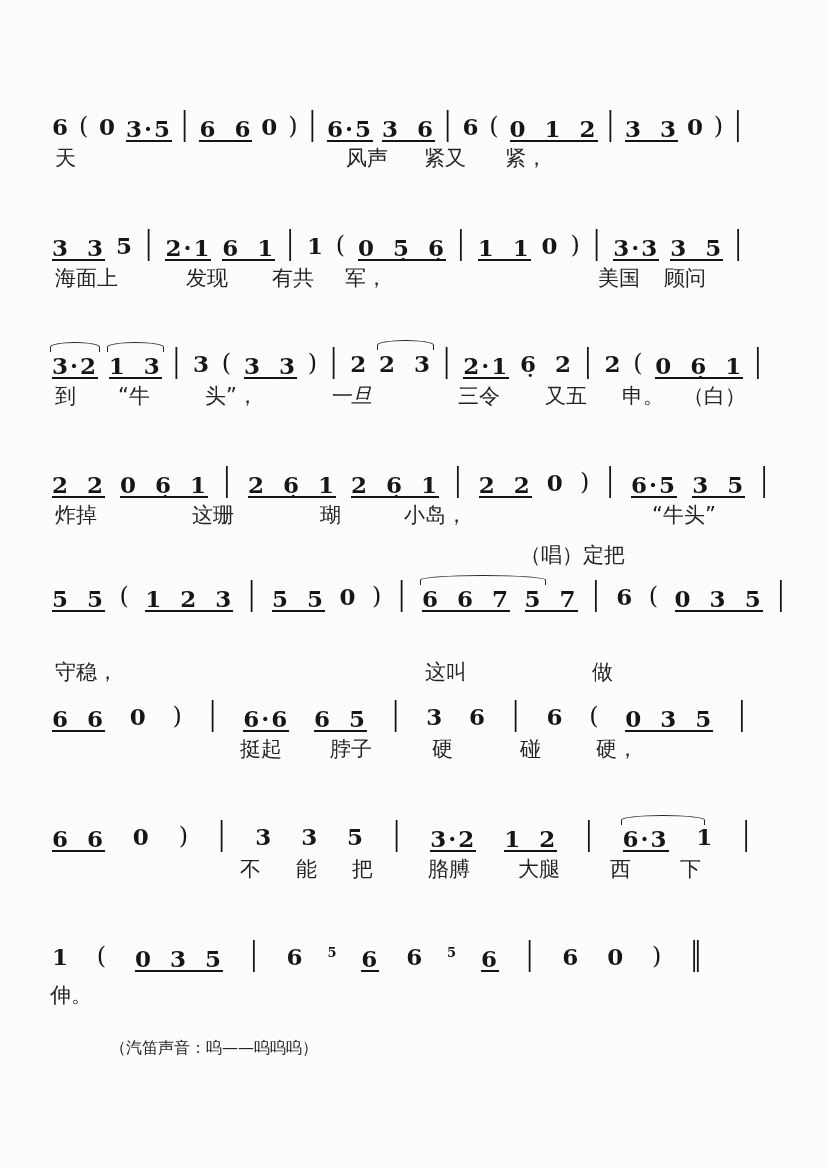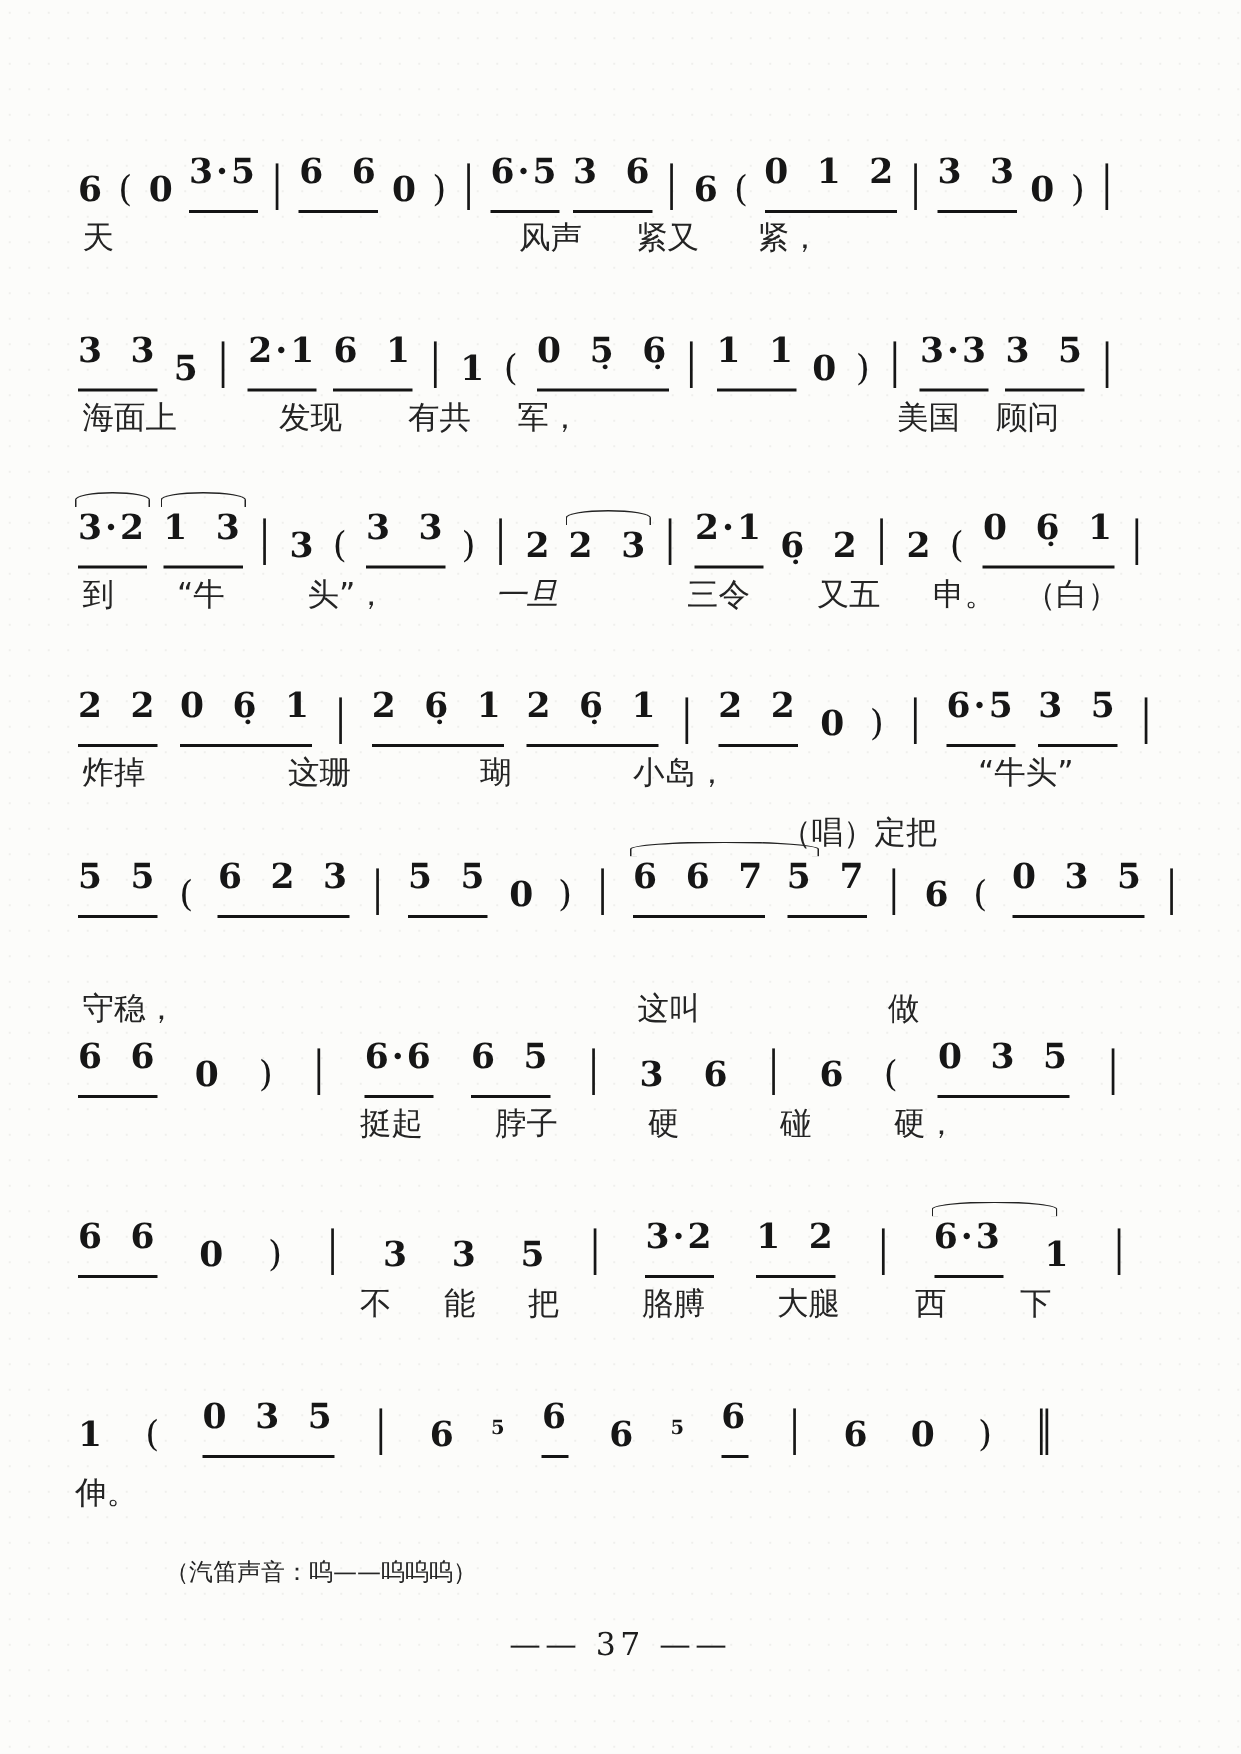--- a/index.html
+++ b/index.html
@@ -21,21 +21,21 @@
   .music-row{
     position:absolute;left:52px;
     display:flex;justify-content:space-between;align-items:flex-end;
     height:46px;
     font-family:"DejaVu Serif", serif;
     font-weight:700;font-size:23px;line-height:1;
     color:#161616;
     white-space:nowrap;
   }
   .tok{display:inline-block;letter-spacing:2px;word-spacing:7px;padding-bottom:4px;position:relative;}
-  .tok.u{border-bottom:2px solid #141414;padding-bottom:14px;}
+  .tok.u{border-bottom:2px solid #141414;padding-bottom:0;}
   .tok.bar{font-weight:400;transform:scaleY(1.35);transform-origin:bottom;padding-bottom:2px;}
   .tok.par{font-weight:400;font-size:24px;}
   .tok.arc::before, .tok.arcl::before{
     content:"";position:absolute;left:-2px;right:-2px;top:-12px;height:9px;
     border:1.5px solid #232323;border-bottom:none;
     border-radius:100% 100% 0 0;
   }
   .tok.arcl::before{right:-36px;}
   .tok.grace{
     font-size:13px;font-weight:700;
@@ -166,28 +166,28 @@
         <span class="tok par">)</span>
         <span class="tok bar">|</span>
         <span class="tok u">6·5</span>
         <span class="tok u">3 5</span>
         <span class="tok bar">|</span>
       </div>
       <div class="lyric-row" style="top: 503px;">
         <span class="lyric" style="left: 55px;">炸掉</span>
         <span class="lyric" style="left: 192px;">这珊</span>
         <span class="lyric" style="left: 320px;">瑚</span>
-        <span class="lyric" style="left: 422px;">小岛，</span>
+        <span class="lyric" style="left: 404px;">小岛，</span>
         <span class="lyric" style="left: 520px; margin-top: 40px;">（唱）定把</span>
         <span class="lyric" style="left: 652px;">“牛头”</span>
       </div>
       <div class="music-row" style="top: 566px; width: 735px;">
         <span class="tok u">5 5</span>
         <span class="tok par">(</span>
-        <span class="tok u">6 2 3</span>
+        <span class="tok u">1 2 3</span>
         <span class="tok bar">|</span>
         <span class="tok u">5 5</span>
         <span class="tok">0</span>
         <span class="tok par">)</span>
         <span class="tok bar">|</span>
         <span class="tok u arcl">6 6 7</span>
         <span class="tok u">5 7</span>
         <span class="tok bar">|</span>
         <span class="tok">6</span>
         <span class="tok par">(</span>
@@ -262,14 +262,13 @@
         <span class="tok">6</span>
         <span class="tok">0</span>
         <span class="tok par">)</span>
         <span class="tok bar">‖</span>
       </div>
       <div class="lyric-row" style="top: 983px;">
         <span class="lyric" style="left: 50px;">伸。</span>
       </div>
     </div>
   <div id="stage-direction">（汽笛声音：呜——呜呜呜）</div>
-  <div id="page-number">—— 37 ——</div>
 </div>
 
 </body></html>

